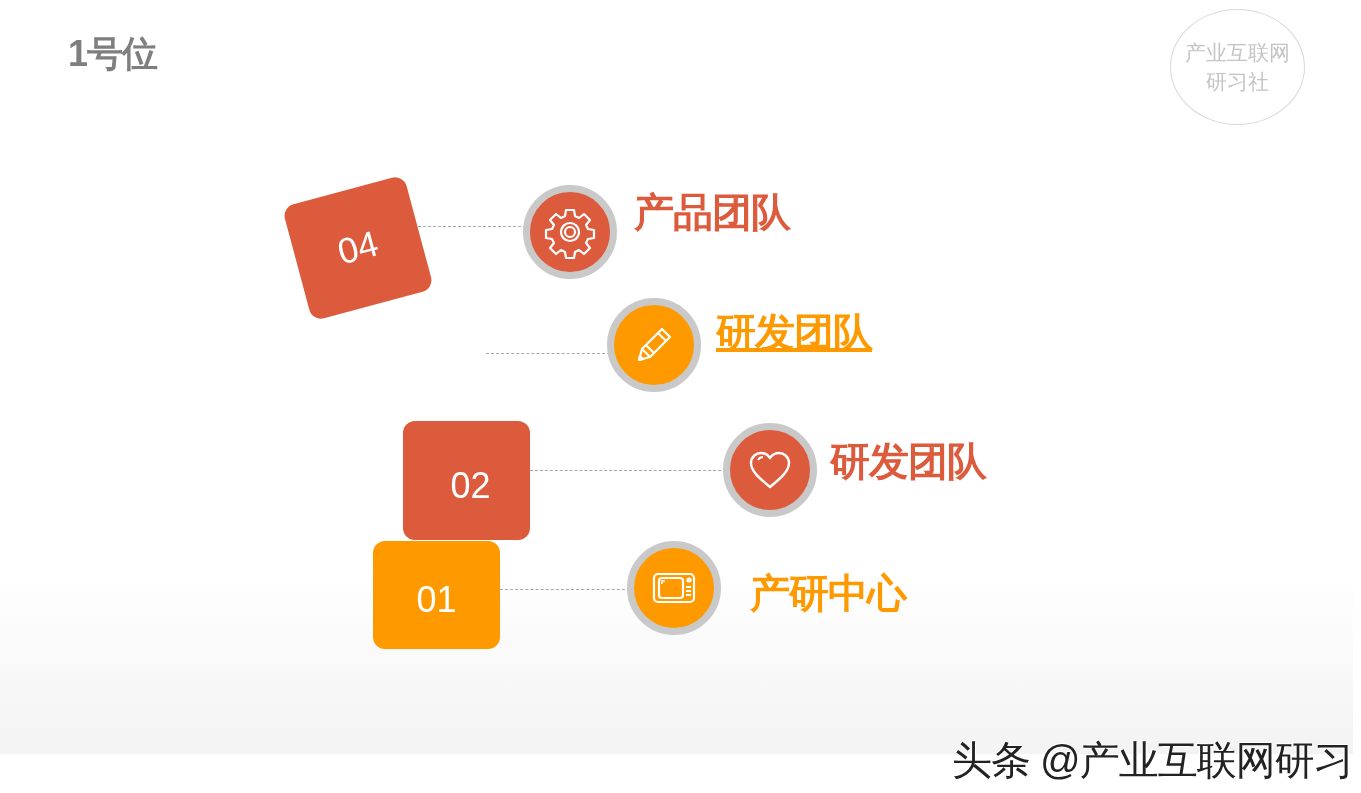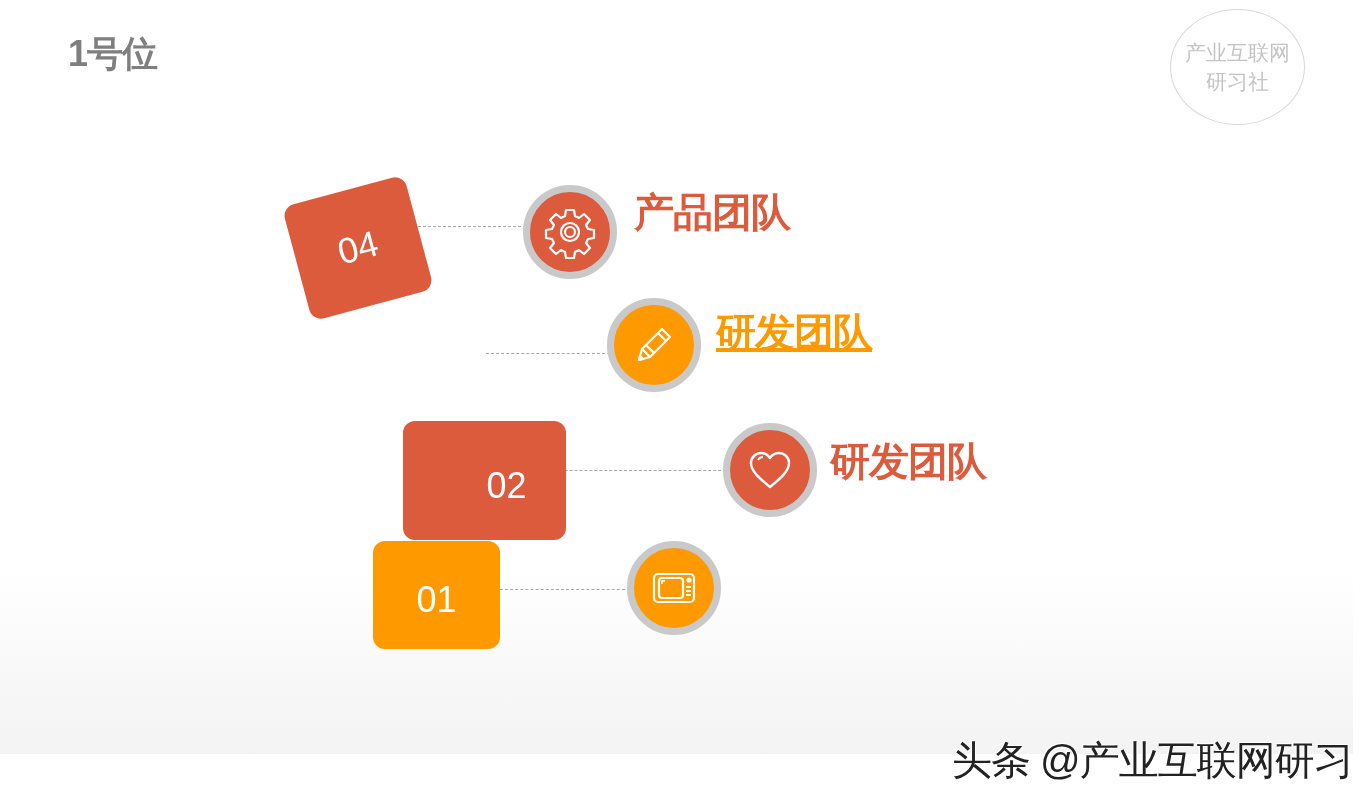--- a/index.html
+++ b/index.html
@@ -37,21 +37,21 @@
   </div>
 
   <div class="line" style="left:418px;top:226px;width:108px;"></div>
   <div class="line" style="left:486px;top:353px;width:124px;"></div>
   <div class="line" style="left:530px;top:470px;width:196px;"></div>
   <div class="line" style="left:500px;top:589px;width:130px;"></div>
 
   <div class="box orange" style="left:373px;top:541px;width:127px;height:108px;">
     <span style="margin-top:10px;">01</span>
   </div>
-  <div class="box red" style="left:403px;top:421px;width:127px;height:119px;padding-left:36px;">
+  <div class="box red" style="left:403px;top:421px;width:127px;height:119px;">
     <span style="margin-top:10px;margin-left:8px;">02</span>
   </div>
   <div class="box red" style="left:295px;top:189px;width:126px;height:118px;transform:rotate(-15deg);">
     <span>04</span>
   </div>
 
   <div class="circle red" style="left:523px;top:185px;">
     <svg width="54" height="54" viewBox="0 0 54 54" fill="none" stroke="#fff" stroke-width="2.2" stroke-linejoin="round">
       <path d="M23 5h8l1 6 4 2 5-4 6 6-4 5 2 4 6 1v8l-6 1-2 4 4 5-6 6-5-4-4 2-1 6h-8l-1-6-4-2-5 4-6-6 4-5-2-4-6-1v-8l6-1 2-4-4-5 6-6 5 4 4-2z"></path>
       <circle cx="27" cy="27" r="9"></circle>
@@ -79,15 +79,16 @@
       <rect x="9" y="14" width="24" height="20" rx="3"></rect>
       <path d="M12 20v-3h3" stroke-width="1.6"></path>
       <circle cx="39" cy="16" r="1.5"></circle>
       <path d="M36 23h5M36 27h5M36 31h5"></path>
     </svg>
   </div>
 
   <div class="label lred" style="left:634px;top:185px;">产品团队</div>
   <div class="label lorange" style="left:716px;top:305px;text-decoration:underline;">研发团队</div>
   <div class="label lred" style="left:830px;top:434px;">研发团队</div>
+  <div class="label lorange" style="left:750px;top:566px;">产研中心</div>
 </div>
 
 <div class="footer">头条 @产业互联网研习社</div>
 
 </body></html>

